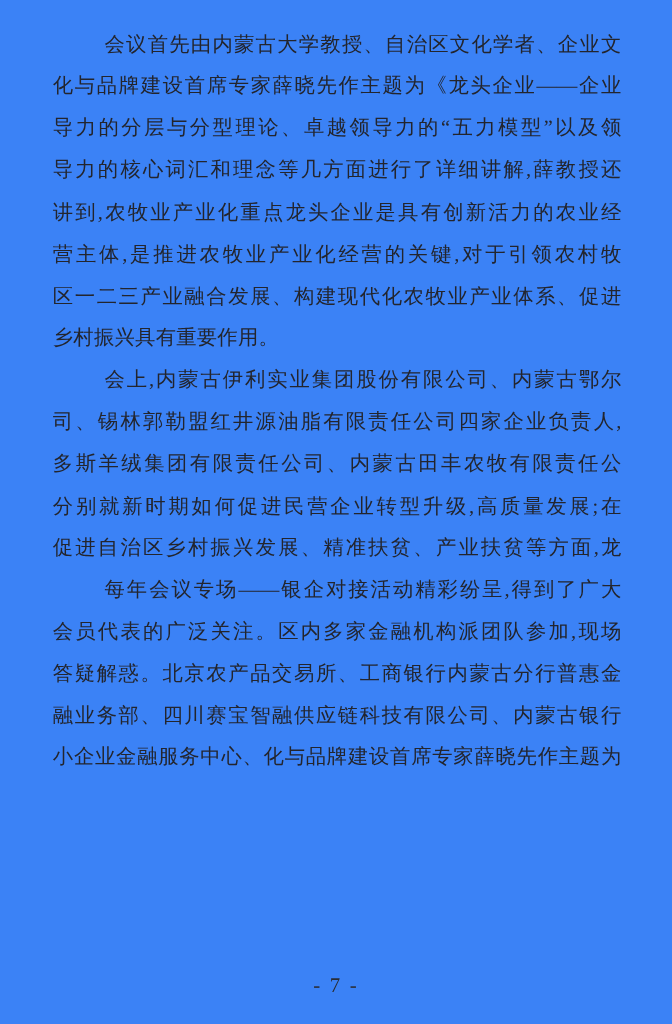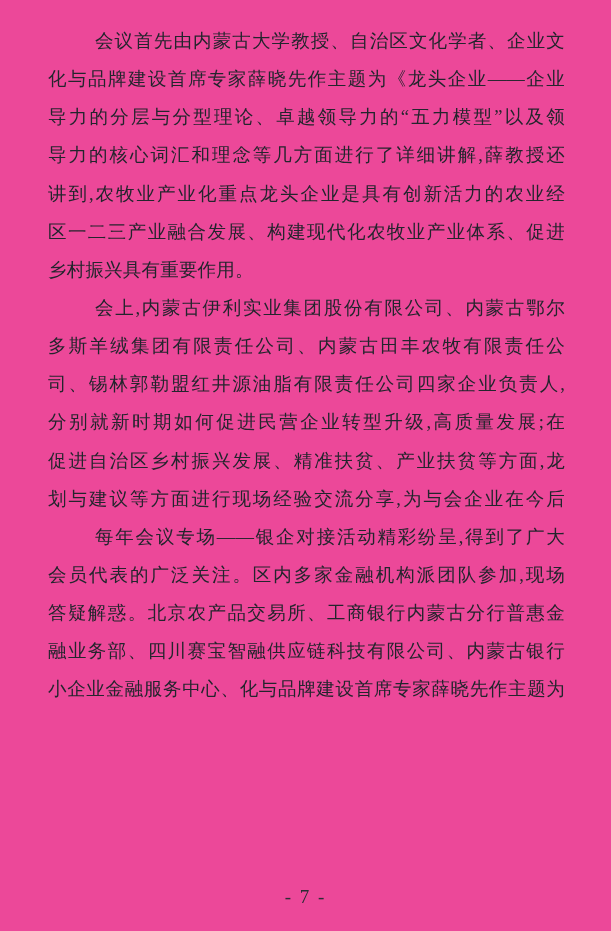--- a/index.html
+++ b/index.html
@@ -4,21 +4,21 @@
 <style>
   html, body {
     margin: 0;
     padding: 0;
     background: #ffffff;
   }
   .page {
     position: relative;
     width: 611px;
     height: 931px;
-    background: #ec4899;
+    background: #3b82f6;
     overflow: hidden;
     font-family: "Liberation Serif", "DejaVu Serif", serif;
   }
   .textblock {
     position: absolute;
     left: 48px;
     top: 22px;
     width: 517px;
     color: #23252d;
   }
@@ -54,29 +54,29 @@
 <body>
 
 <div class="page">
   <div class="textblock">
 
     <div class="line first">会议首先由内蒙古大学教授、自治区文化学者、企业文</div>
     <div class="line">化与品牌建设首席专家薛晓先作主题为《龙头企业——企业</div>
     <div class="line">导力的分层与分型理论、卓越领导力的“五力模型”以及领</div>
     <div class="line">导力的核心词汇和理念等几方面进行了详细讲解,薛教授还</div>
     <div class="line">讲到,农牧业产业化重点龙头企业是具有创新活力的农业经</div>
+    <div class="line">营主体,是推进农牧业产业化经营的关键,对于引领农村牧</div>
     <div class="line">区一二三产业融合发展、构建现代化农牧业产业体系、促进</div>
     <div class="line plain">乡村振兴具有重要作用。</div>
 
     <div class="line first">会上,内蒙古伊利实业集团股份有限公司、内蒙古鄂尔</div>
+    <div class="line">司、锡林郭勒盟红井源油脂有限责任公司四家企业负责人,</div>
     <div class="line">多斯羊绒集团有限责任公司、内蒙古田丰农牧有限责任公</div>
-    <div class="line">司、锡林郭勒盟红井源油脂有限责任公司四家企业负责人,</div>
     <div class="line">分别就新时期如何促进民营企业转型升级,高质量发展;在</div>
     <div class="line">促进自治区乡村振兴发展、精准扶贫、产业扶贫等方面,龙</div>
-    <div class="line">划与建议等方面进行现场经验交流分享,为与会企业在今后</div>
 
     <div class="line first">每年会议专场——银企对接活动精彩纷呈,得到了广大</div>
     <div class="line">会员代表的广泛关注。区内多家金融机构派团队参加,现场</div>
     <div class="line">答疑解惑。北京农产品交易所、工商银行内蒙古分行普惠金</div>
     <div class="line">融业务部、四川赛宝智融供应链科技有限公司、内蒙古银行</div>
     <div class="line">小企业金融服务中心、化与品牌建设首席专家薛晓先作主题为</div>
 
   </div>
 
   <div class="page-number">- 7 -</div>

